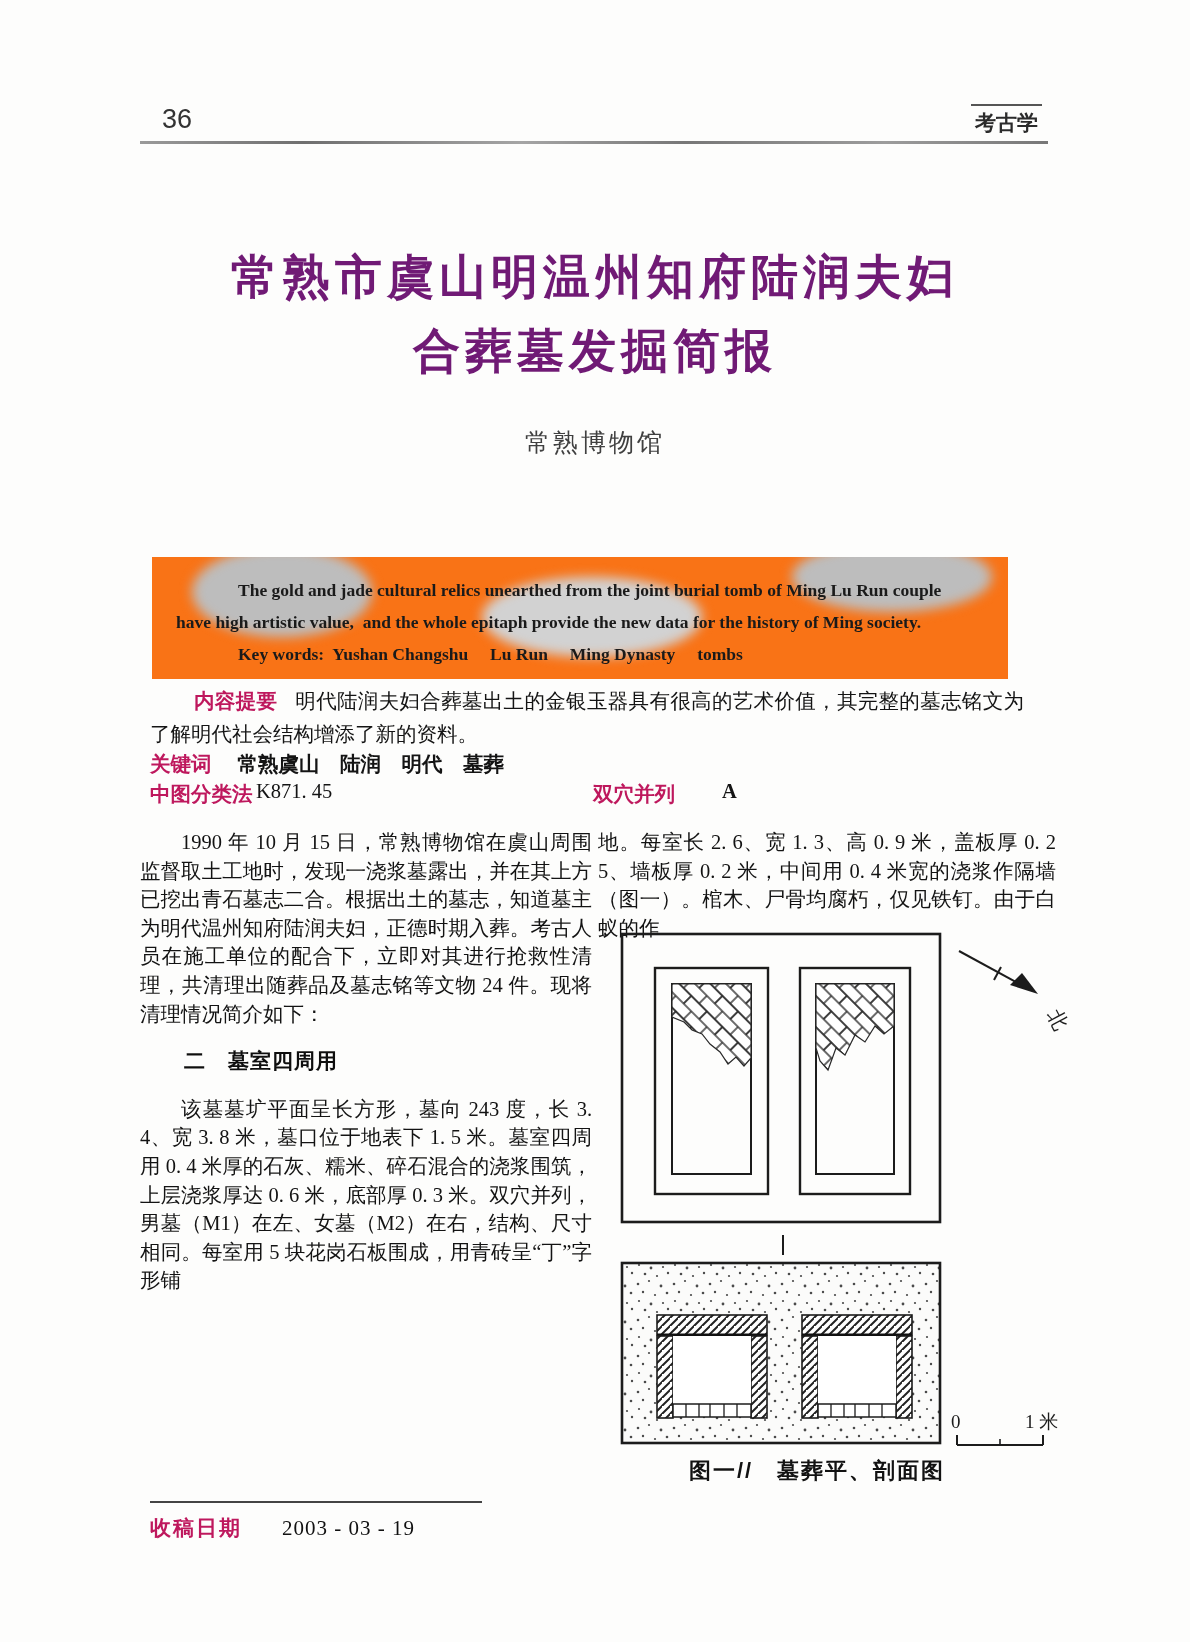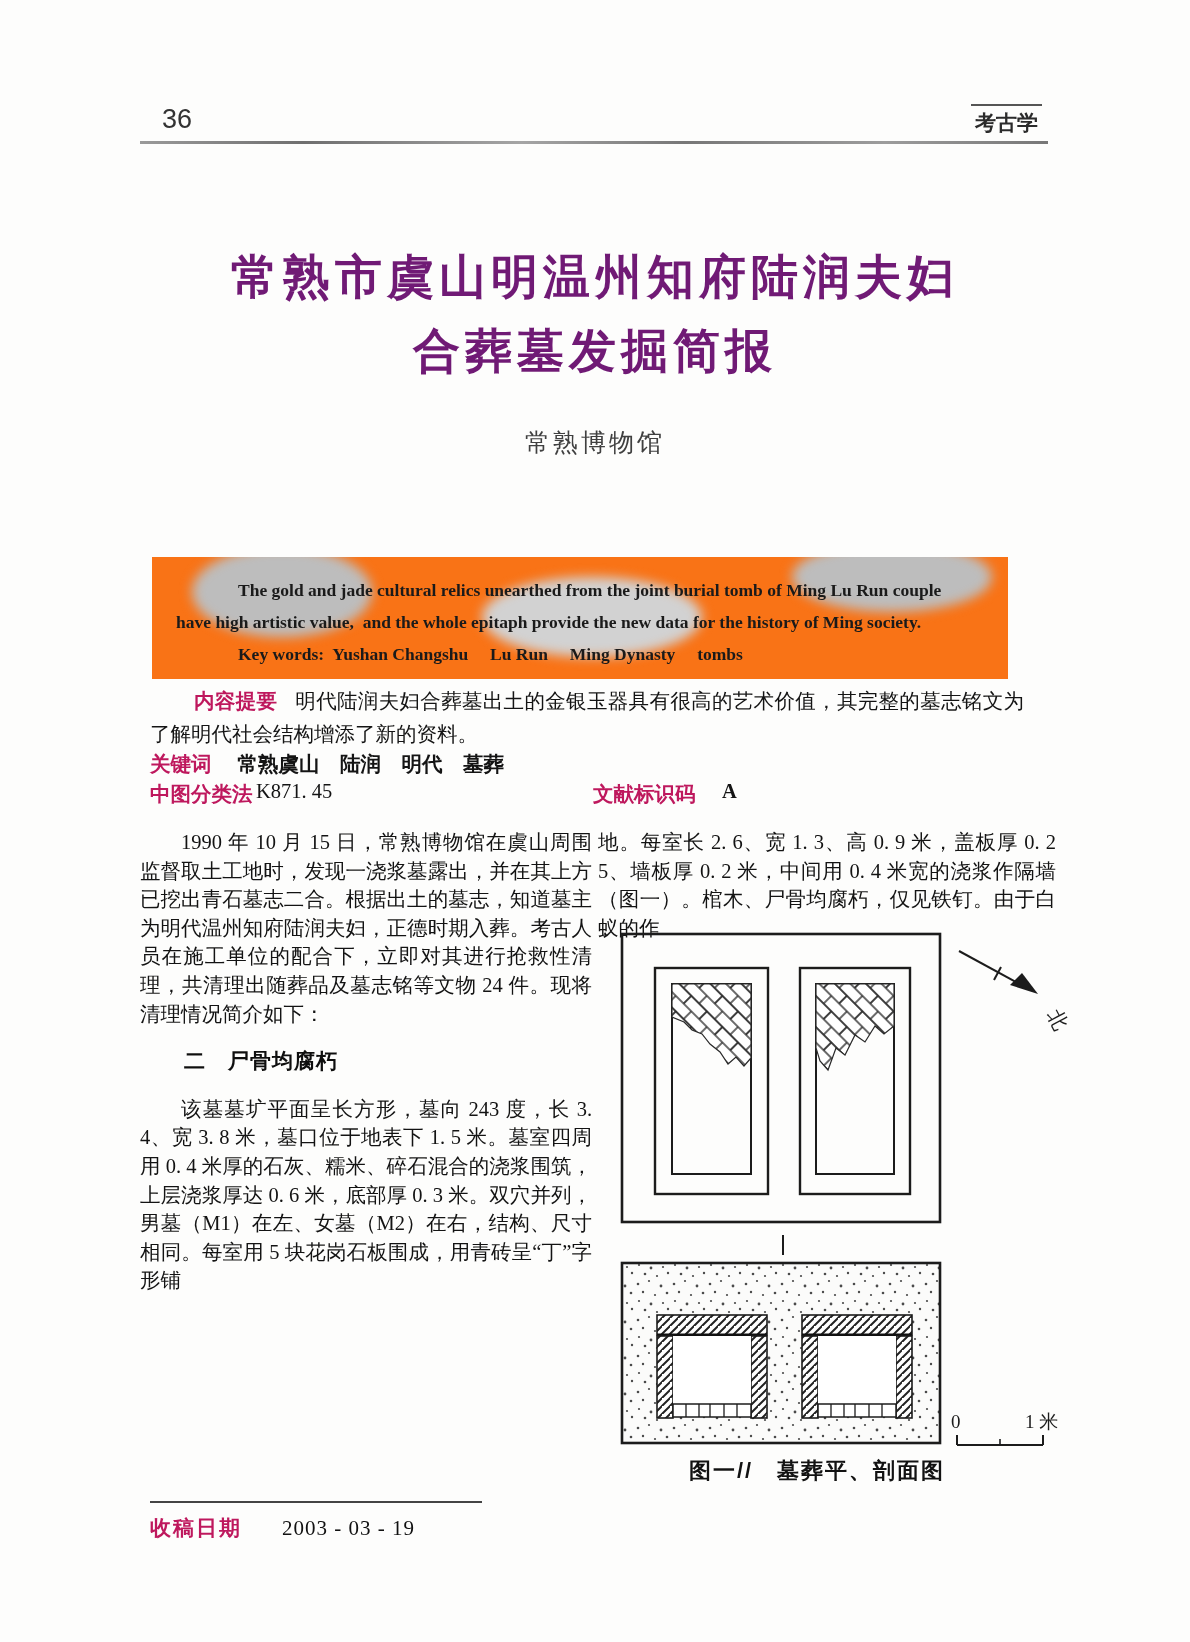--- a/index.html
+++ b/index.html
@@ -124,27 +124,27 @@
     <div class="abs-line kw">Key words:  Yushan Changshu     Lu Run     Ming Dynasty     tombs</div>
   </div>
 
   <div class="cn-abstract"><span class="lbl">内容提要</span><span>明代陆润夫妇合葬墓出土的金银玉器具有很高的艺术价值，其完整的墓志铭文为了解明代社会结构增添了新的资料。</span></div>
 
   <div class="kw-row"><span class="lbl">关键词</span><span class="kw-vals">常熟虞山　陆润　明代　墓葬</span></div>
 
   <div class="clc-row">
     <span class="lbl lbl1">中图分类法</span>
     <span class="val1">K871. 45</span>
-    <span class="lbl lbl2">文献标识码</span>
+    <span class="lbl lbl2">双穴并列</span>
     <span class="val2">A</span>
   </div>
 
   <div class="col col-left">
     <p class="pl1">1990 年 10 月 15 日，常熟博物馆在虞山周围监督取土工地时，发现一浇浆墓露出，并在其上方已挖出青石墓志二合。根据出土的墓志，知道墓主为明代温州知府陆润夫妇，正德时期入葬。考古人员在施工单位的配合下，立即对其进行抢救性清理，共清理出随葬品及墓志铭等文物 24 件。现将清理情况简介如下：</p>
-    <h3>二　尸骨均腐朽</h3>
+    <h3>二　墓室四周用</h3>
     <p>该墓墓圹平面呈长方形，墓向 243 度，长 3. 4、宽 3. 8 米，墓口位于地表下 1. 5 米。墓室四周用 0. 4 米厚的石灰、糯米、碎石混合的浇浆围筑，上层浇浆厚达 0. 6 米，底部厚 0. 3 米。双穴并列，男墓（M1）在左、女墓（M2）在右，结构、尺寸相同。每室用 5 块花岗石板围成，用青砖呈“丁”字形铺</p>
   </div>
 
   <div class="col col-right">
     <p style="text-indent:0;">地。每室长 2. 6、宽 1. 3、高 0. 9 米，盖板厚 0. 25、墙板厚 0. 2 米，中间用 0. 4 米宽的浇浆作隔墙（图一）。棺木、尸骨均腐朽，仅见铁钉。由于白蚁的作</p>
   </div>
 
   <div class="figure-wrap">
     <svg width="480" height="575" viewBox="0 0 480 575" xmlns="http://www.w3.org/2000/svg">
       <defs>

